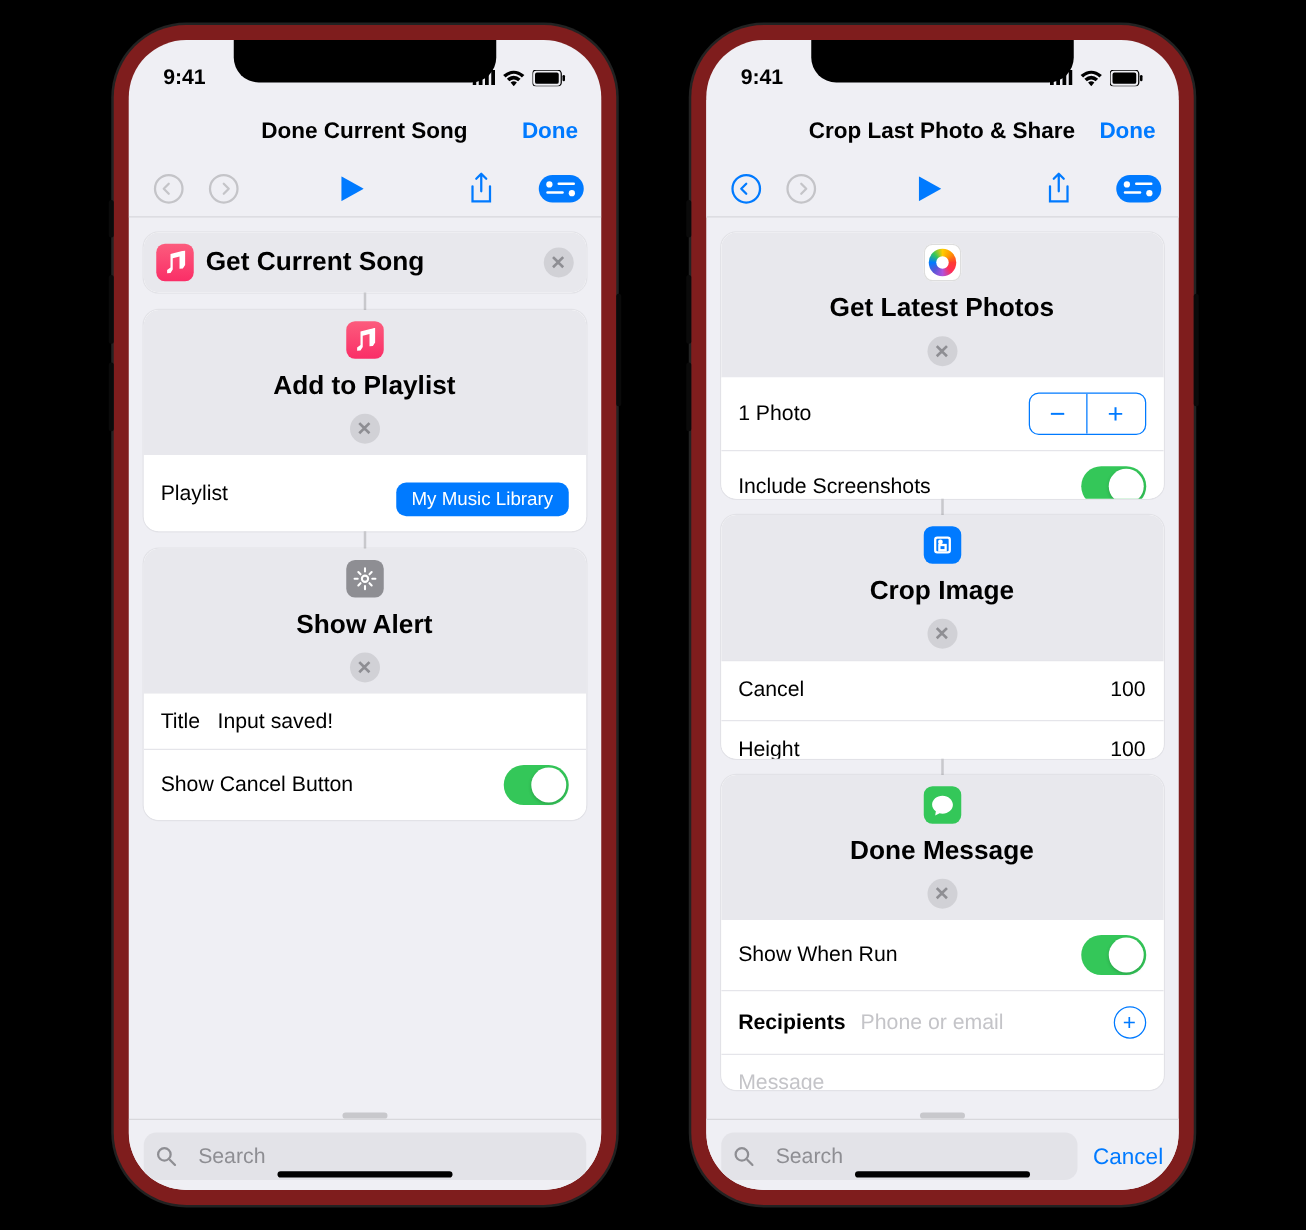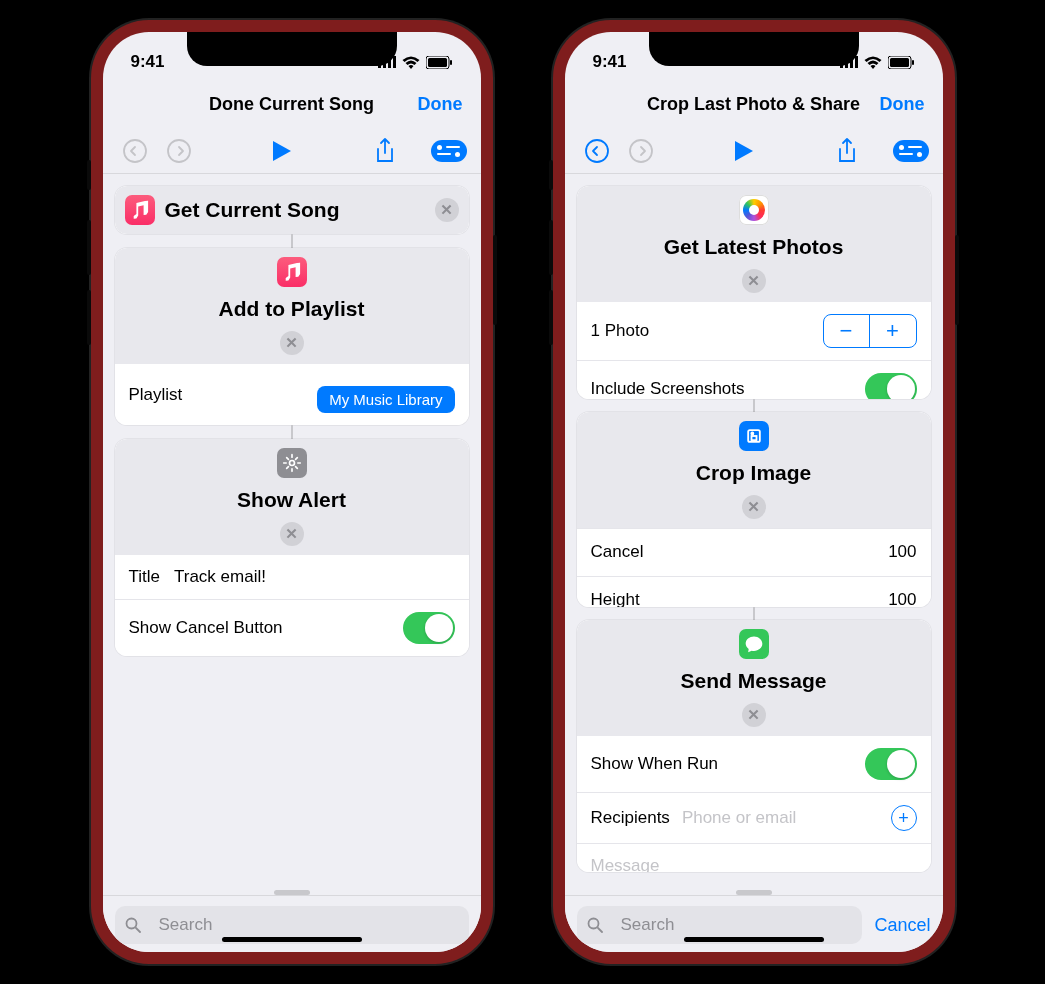--- a/index.html
+++ b/index.html
@@ -102,21 +102,21 @@
     width: 24px; height: 24px; border-radius: 50%; background: #d1d1d6;
     display: flex; align-items: center; justify-content: center; color: #8e8e93;
     font-size: 15px; font-weight: 700;
   }
   .param-row {
     display: flex; align-items: center; padding: 12px 14px; font-size: 17px;
     border-top: 1px solid #e5e5ea; min-height: 48px;
   }
   .param-row:first-of-type.noborder { border-top: none; }
   .param-label { font-weight: 400; }
-  .param-label.bold { font-weight: 400; }
+  .param-label.bold { font-weight: 700; }
   .param-spacer { flex: 1; }
   .param-value { color: #000; }
   .param-value.link { color: #007aff; }
   .pill {
     background: #007aff; color: #fff; font-size: 15px; font-weight: 500;
     padding: 5px 12px; border-radius: 8px; margin-top: 10px;
   }
   .token {
     display: inline-flex; align-items: center; gap: 5px;
     background: #d9f2d9; color: #1a7a1a; font-size: 15px; padding: 3px 9px; border-radius: 6px;
@@ -281,21 +281,21 @@
                 <circle cx="12" cy="12" r="3" fill="none" stroke="#fff" stroke-width="2"></circle>
                 <path d="M12 2v3M12 19v3M22 12h-3M5 12H2M18.4 5.6l-2.1 2.1M7.7 16.3l-2.1 2.1M18.4 18.4l-2.1-2.1M7.7 7.7L5.6 5.6" stroke="#fff" stroke-width="2" stroke-linecap="round"></path>
               </svg>
           </div>
           <span class="action-title">Show Alert</span>
           <div class="close-btn">✕</div>
         </div>
         <div class="card-body">
           <div class="title-input-row">
             <span class="param-label">Title</span>
-            <span>Track email!</span>
+            <span>Input saved!</span>
           </div>
           <div class="param-row">
             <span class="param-label">Show Cancel Button</span>
             <span class="param-spacer"></span>
             <div class="toggle"></div>
           </div>
         </div>
       </div>
     </div>
 
@@ -446,21 +446,21 @@
       </div>
       <div class="connector"></div>
 
       <div class="card">
         <div class="card-head rounded-top-only">
           <div class="action-icon message">
             <svg width="20" height="20" viewBox="0 0 24 24">
                 <path d="M12 3C6.5 3 2 6.8 2 11.5c0 2.6 1.4 4.9 3.6 6.5L5 22l4.2-2c.9.2 1.8.3 2.8.3 5.5 0 10-3.8 10-8.5S17.5 3 12 3z"></path>
               </svg>
           </div>
-          <span class="action-title">Send Message</span>
+          <span class="action-title">Done Message</span>
           <div class="close-btn">✕</div>
         </div>
         <div class="card-body">
           <div class="param-row noborder">
             <span class="param-label">Show When Run</span>
             <span class="param-spacer"></span>
             <div class="toggle"></div>
           </div>
           <div class="param-row">
             <span class="param-label bold">Recipients</span>

